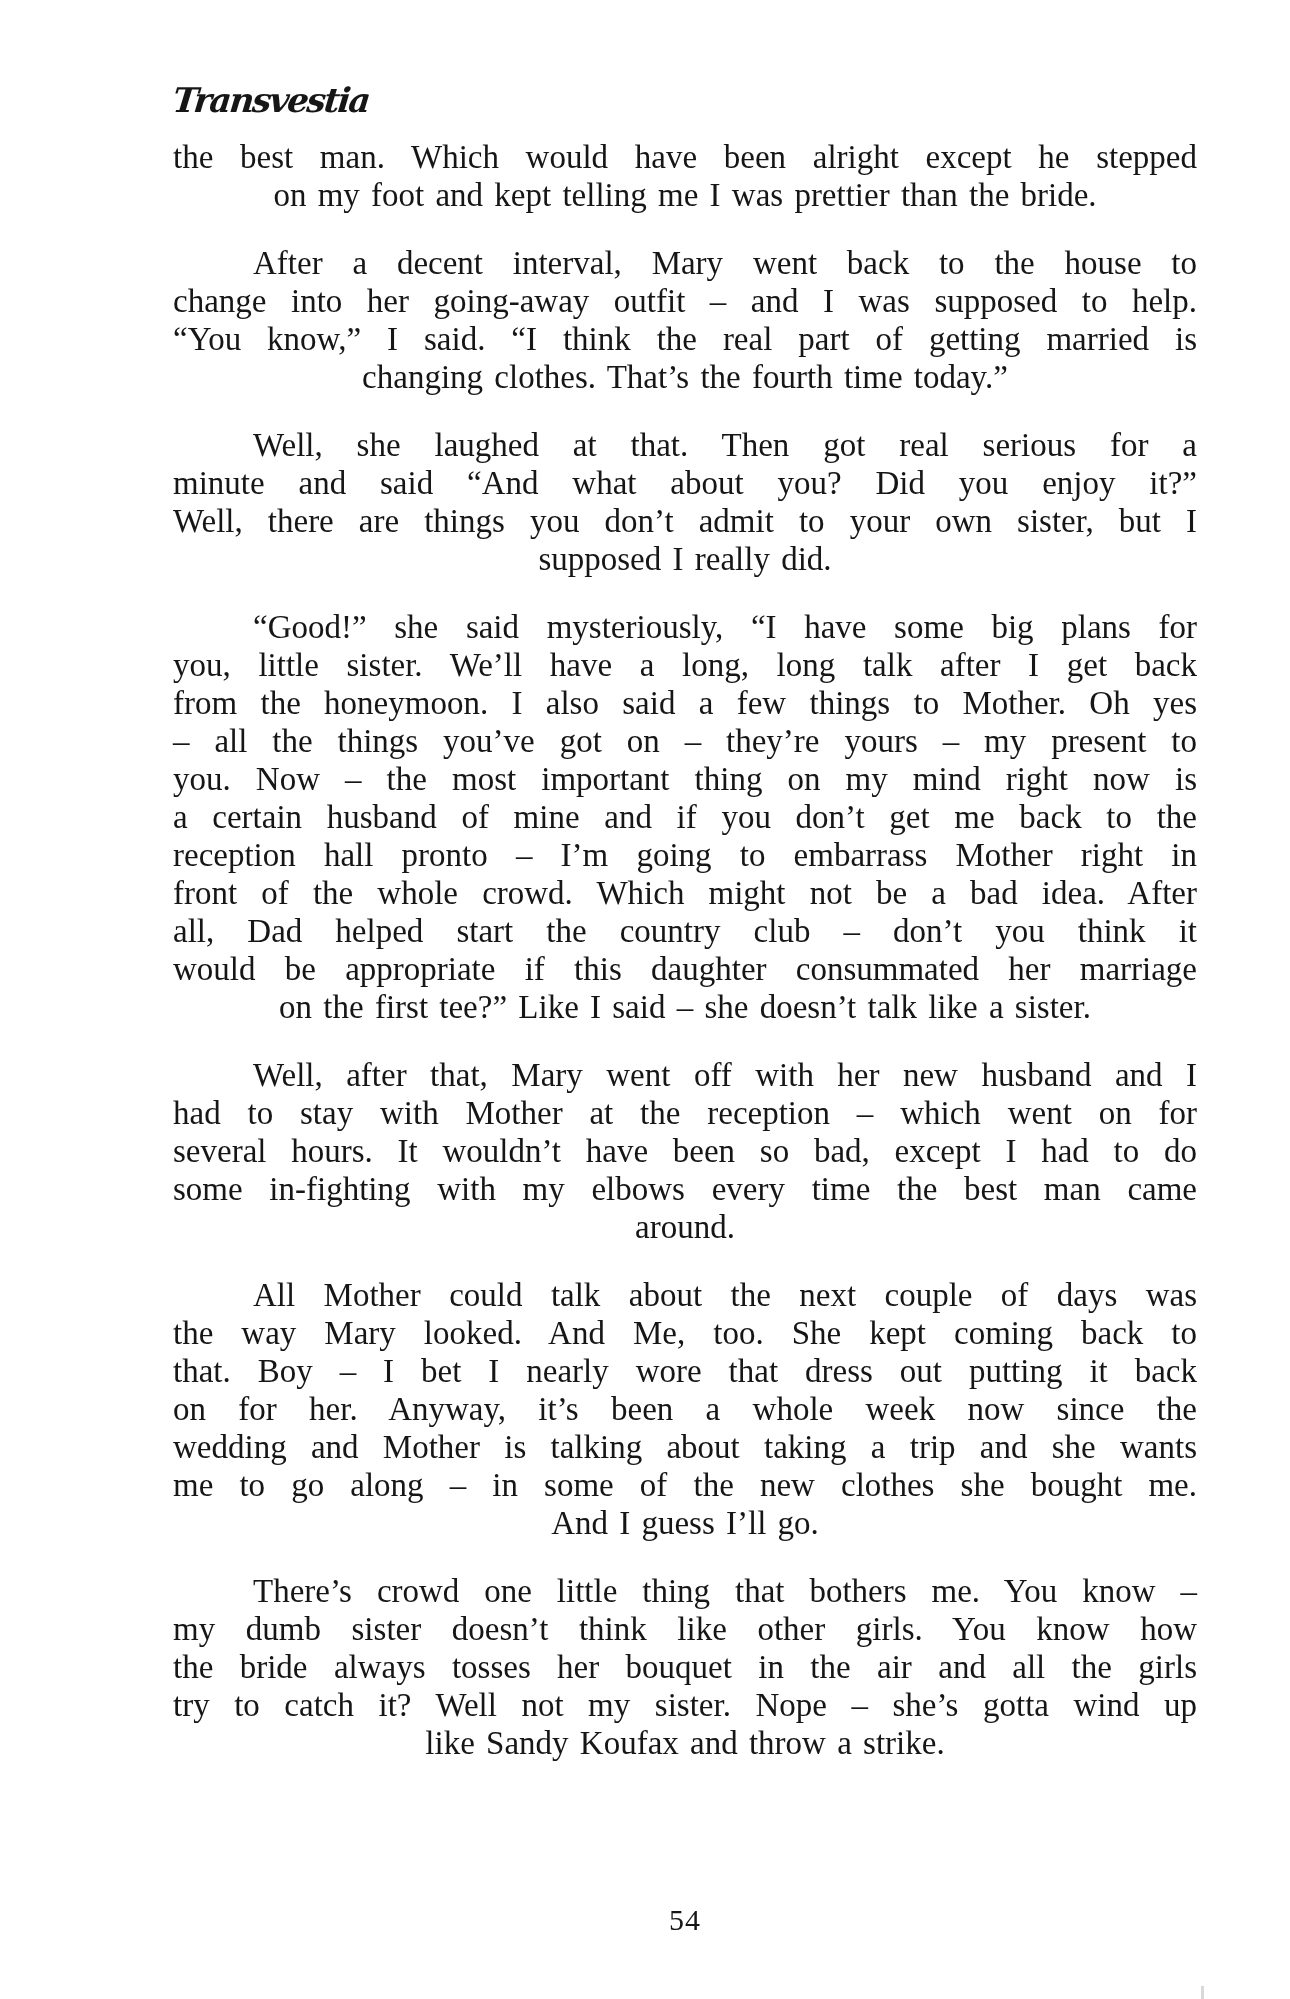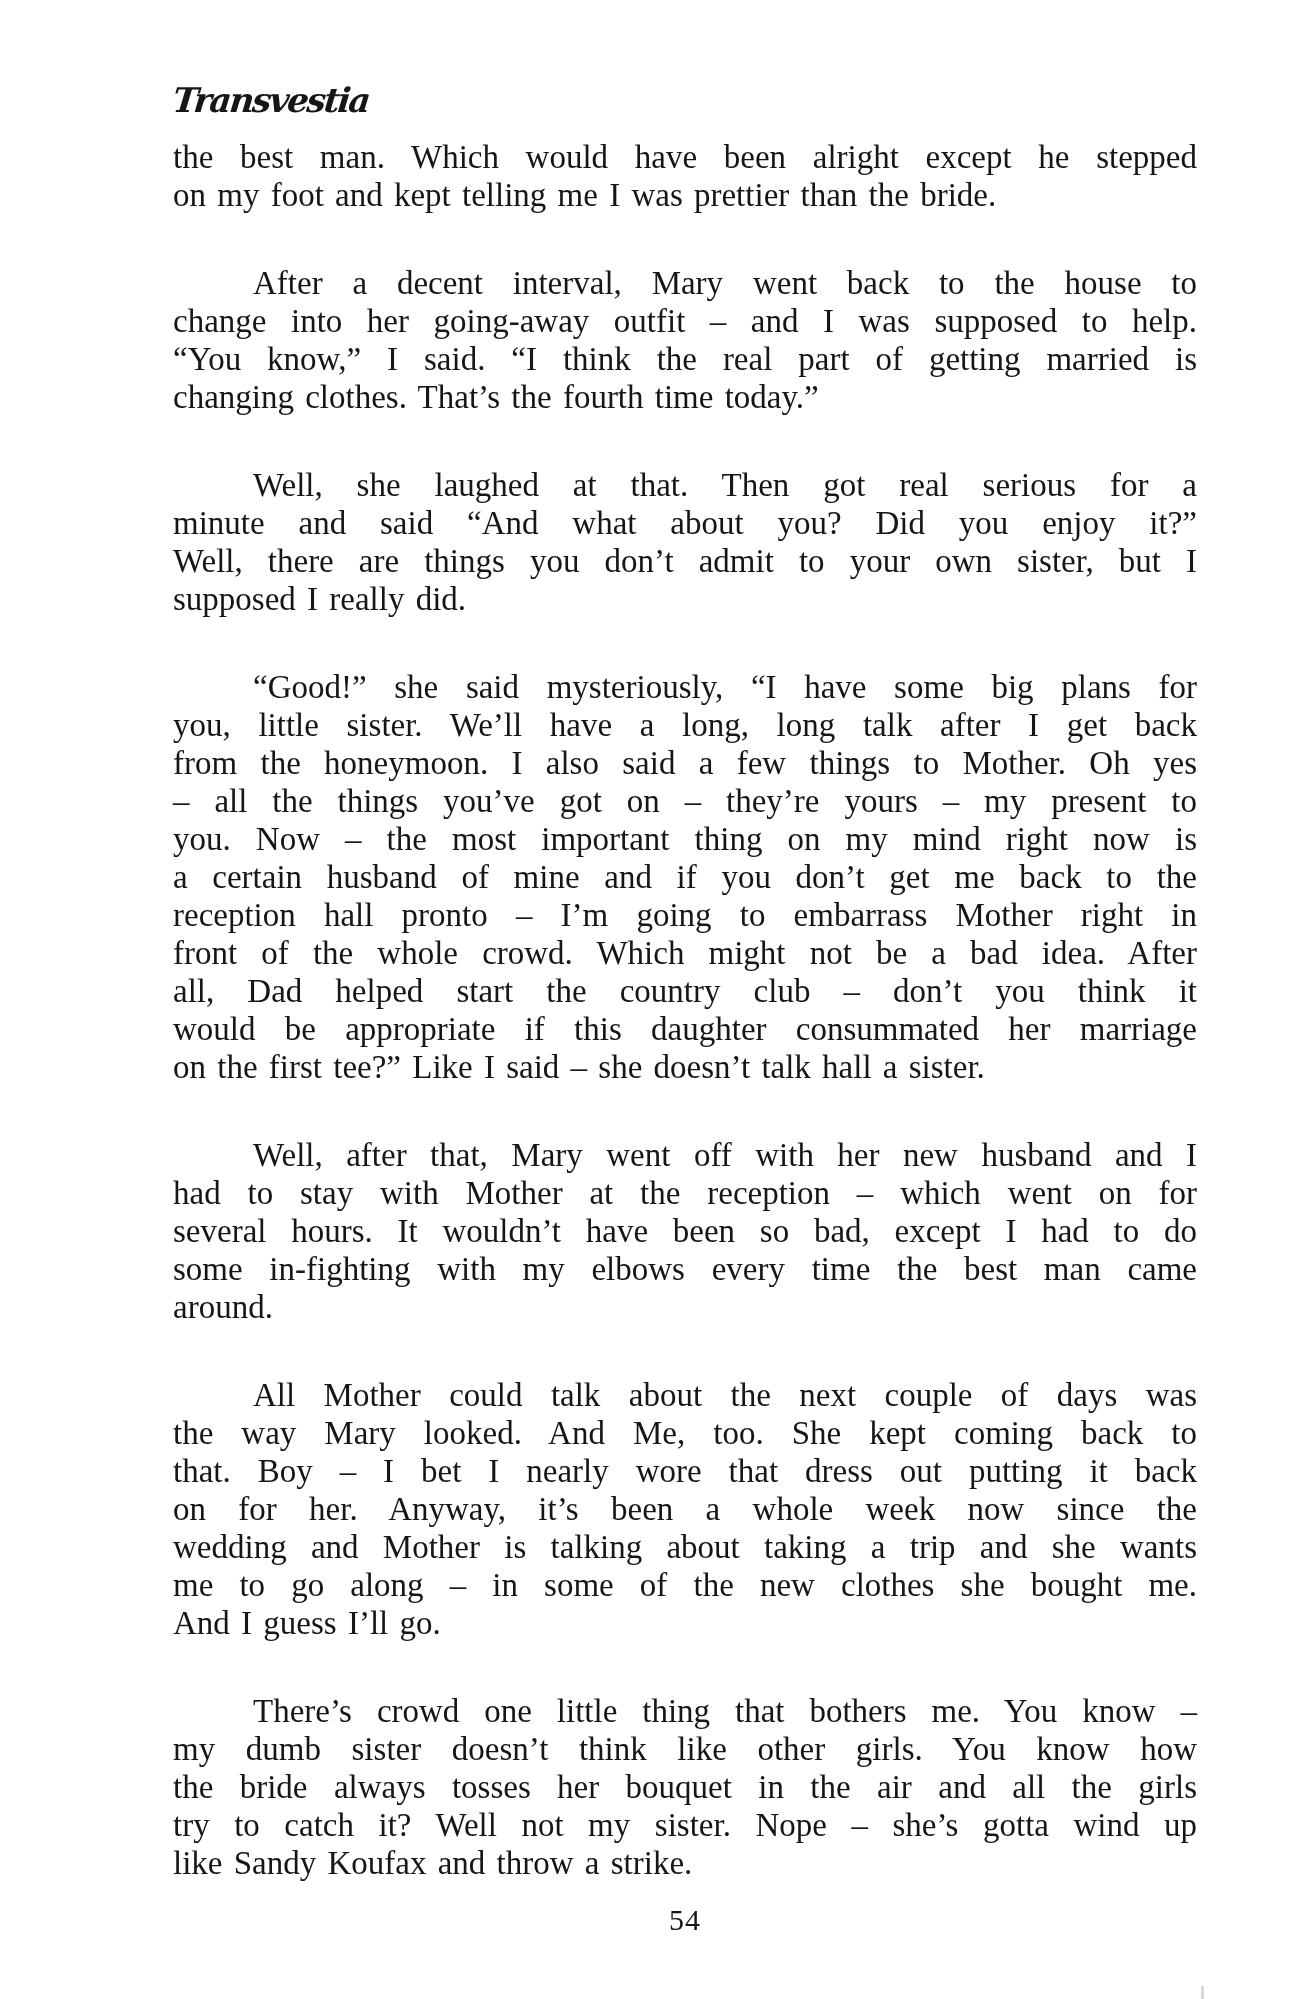--- a/index.html
+++ b/index.html
@@ -29,28 +29,28 @@
   .body-text {
     position: absolute;
     left: 173px;
     top: 138px;
     width: 1024px;
     font-size: 33px;
     line-height: 38px;
     word-spacing: 3px;
   }
   .para { margin: 0; }
-  .para + .para { margin-top: 50px; }
+  .para + .para { margin-top: 30px; }
   .line {
     text-align: justify;
     text-align-last: justify;
     text-justify: inter-word;
   }
   .line.last {
-    text-align: left;
+    text-align: center;
     text-align-last: auto;
   }
   .line.indent { padding-left: 80px; }
   .page-number {
     position: absolute;
     left: 173px;
     top: 1889px;
     width: 1024px;
     text-align: center;
     font-size: 30px;
@@ -94,21 +94,21 @@
         <div class="line indent">“Good!” she said mysteriously, “I have some big plans for</div>
         <div class="line">you, little sister. We’ll have a long, long talk after I get back</div>
         <div class="line">from the honeymoon. I also said a few things to Mother. Oh yes</div>
         <div class="line">– all the things you’ve got on – they’re yours – my present to</div>
         <div class="line">you. Now – the most important thing on my mind right now is</div>
         <div class="line">a certain husband of mine and if you don’t get me back to the</div>
         <div class="line">reception hall pronto – I’m going to embarrass Mother right in</div>
         <div class="line">front of the whole crowd. Which might not be a bad idea. After</div>
         <div class="line">all, Dad helped start the country club – don’t you think it</div>
         <div class="line">would be appropriate if this daughter consummated her marriage</div>
-        <div class="line last">on the first tee?” Like I said – she doesn’t talk hall a sister.</div>
+        <div class="line last">on the first tee?” Like I said – she doesn’t talk like a sister.</div>
       </div>
       <div class="para">
         <div class="line indent">Well, after that, Mary went off with her new husband and I</div>
         <div class="line">had to stay with Mother at the reception – which went on for</div>
         <div class="line">several hours. It wouldn’t have been so bad, except I had to do</div>
         <div class="line">some in-fighting with my elbows every time the best man came</div>
         <div class="line last">around.</div>
       </div>
       <div class="para">
         <div class="line indent">All Mother could talk about the next couple of days was</div>

